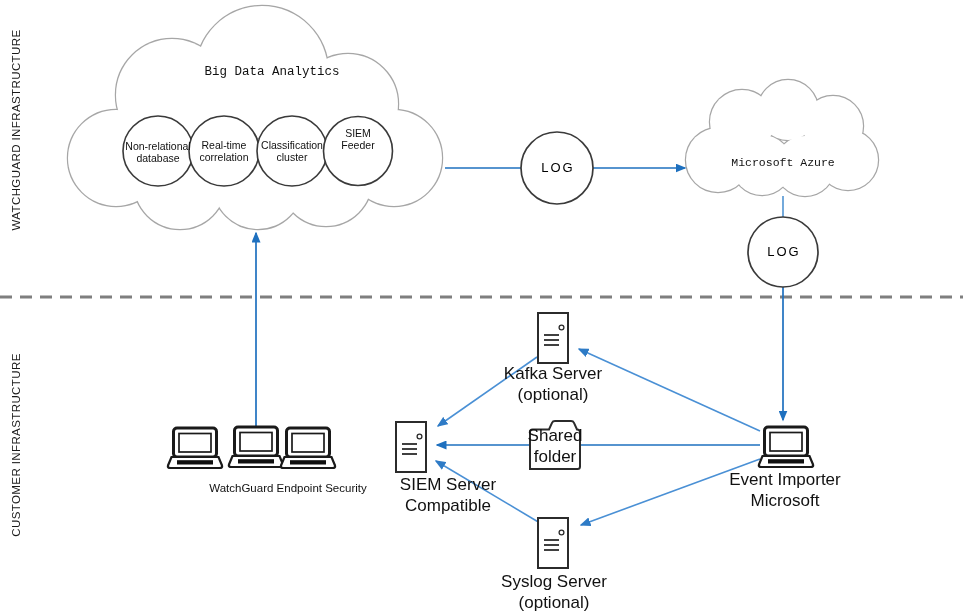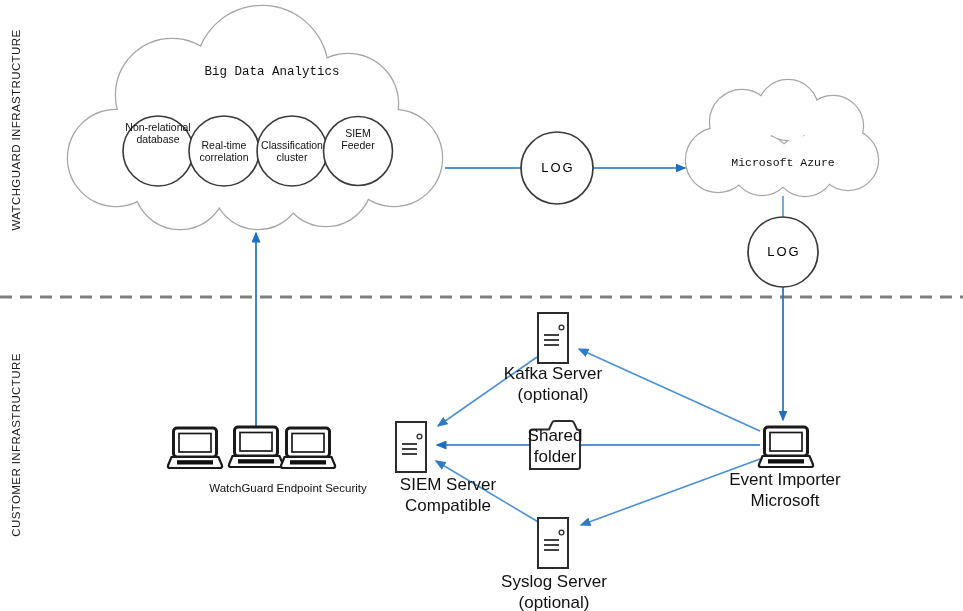--- a/index.html
+++ b/index.html
@@ -130,21 +130,21 @@
     <use href="#sym-laptop" transform="translate(256,446)"></use>
     <use href="#sym-laptop" transform="translate(308,447)"></use>
     <use href="#sym-laptop" transform="translate(786,446)"></use>
   </svg>
 
   <div class="vlbl" style="left:16px;top:130px;">WATCHGUARD INFRASTRUCTURE</div>
   <div class="vlbl" style="left:16px;top:445px;">CUSTOMER INFRASTRUCTURE</div>
 
   <div class="lbl title" style="left:272px;top:73px;font-family:Liberation Mono, monospace;">Big Data Analytics</div>
 
-  <div class="lbl small" style="left:158px;top:133px;">
+  <div class="lbl small" style="left:158px;top:152px;">
     <div>Non-relational</div>
     <div>database</div>
   </div>
   <div class="lbl small" style="left:224px;top:151px;">
     <div>Real-time</div>
     <div>correlation</div>
   </div>
   <div class="lbl small" style="left:292px;top:151px;">
     <div>Classification</div>
     <div>cluster</div>

